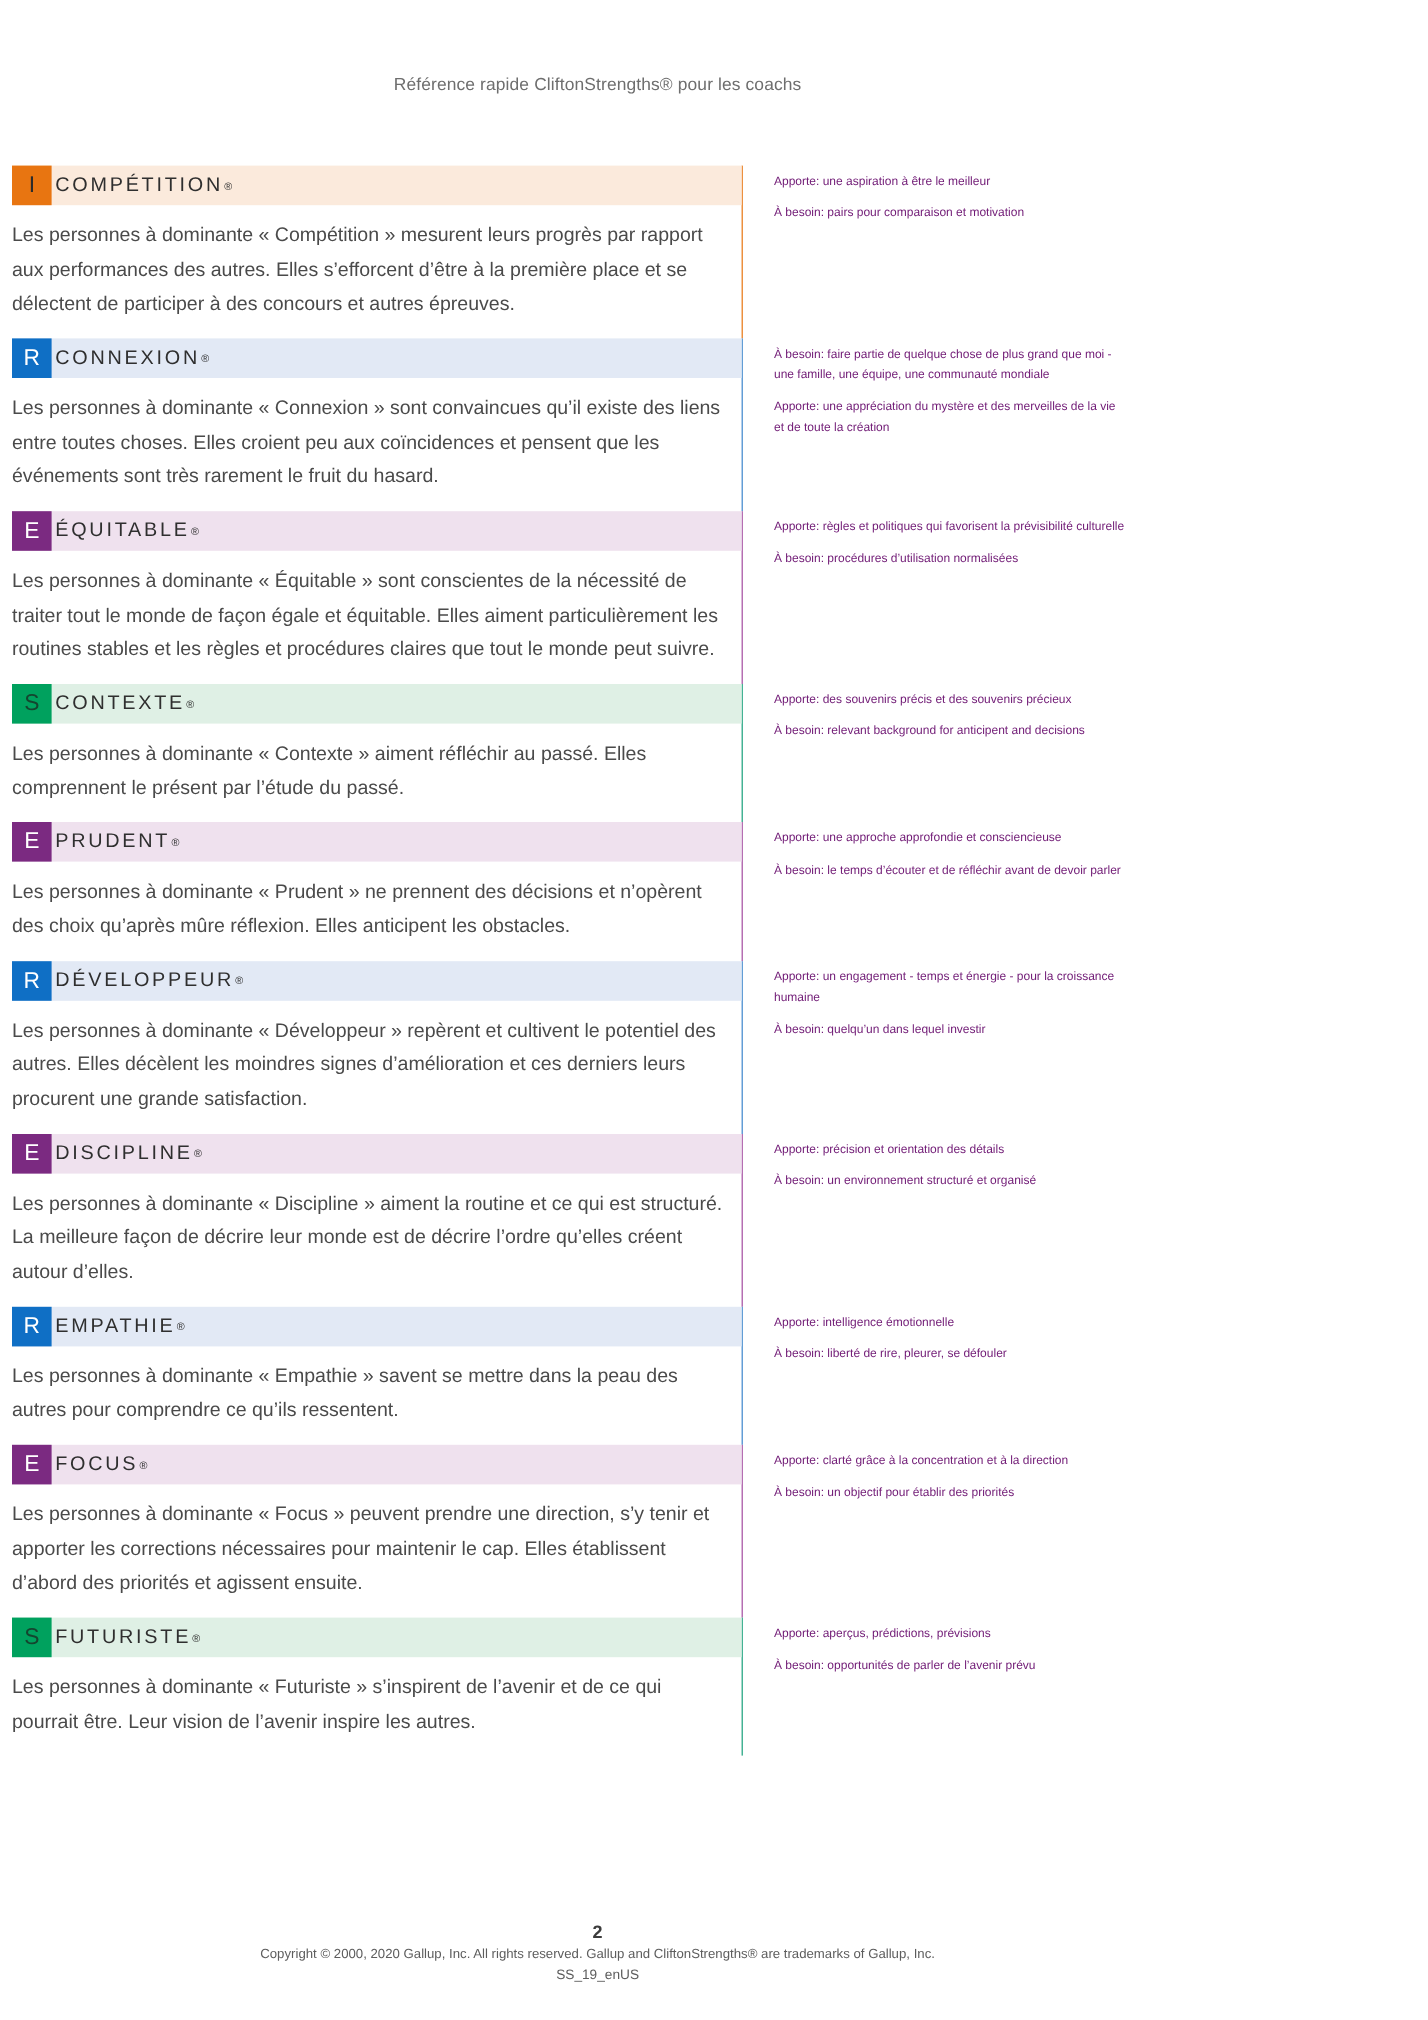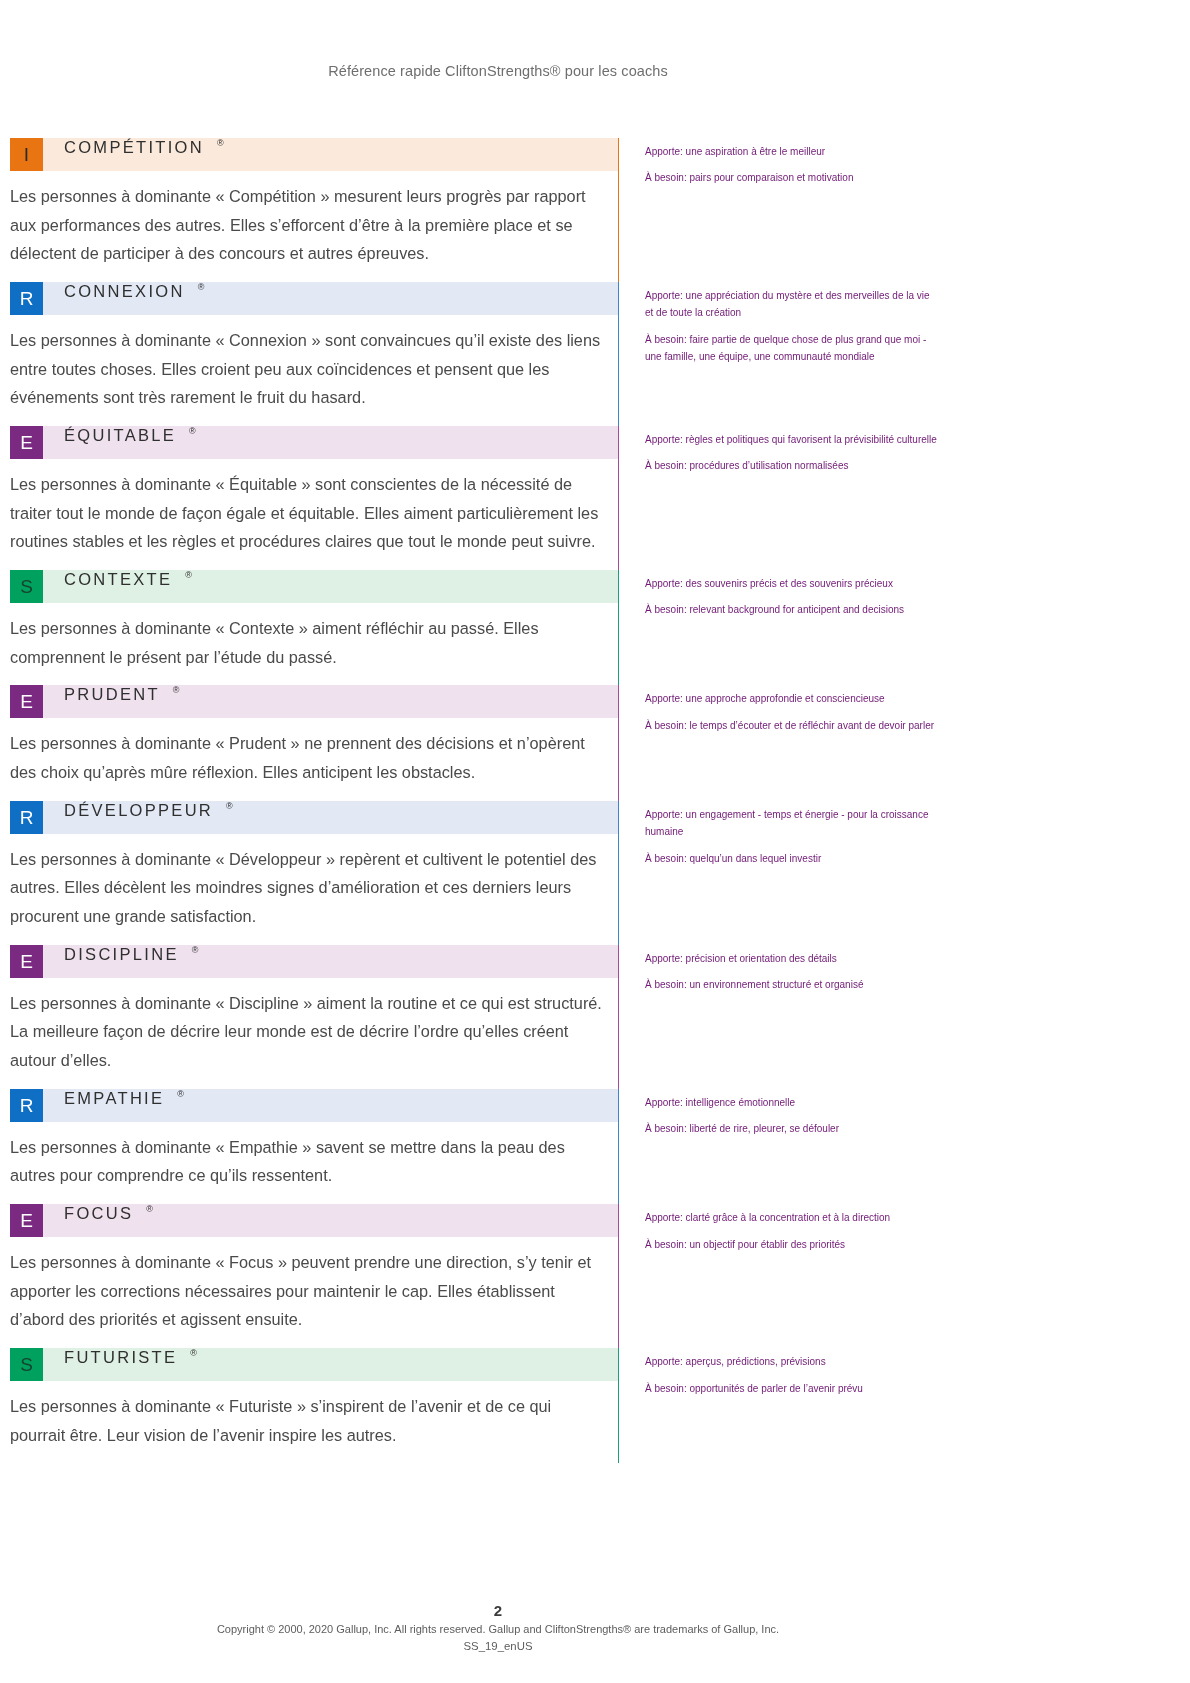--- a/index.html
+++ b/index.html
@@ -86,27 +86,27 @@
     align-items: center;
     justify-content: center;
     font-size: 19px;
     font-weight: 400;
     line-height: 1;
     font-family: "Liberation Sans", sans-serif;
   }
   .theme-title {
     flex: 1 1 auto;
     display: flex;
-    padding-left: 21px;
+    align-items: center;
+    padding-left: 3px;
     font-size: 16.5px;
     letter-spacing: 2.3px;
     color: #2f2f2f;
     font-weight: 400;
     white-space: nowrap;
-    gap: 12px;
   }
   .theme-title .mark {
     font-size: 9px;
     vertical-align: super;
     letter-spacing: 0;
     margin-left: 1px;
   }
 
   
   .theme-desc {
@@ -185,22 +185,22 @@
             <div class="theme-badge" style="background: rgb(15, 111, 197); color: rgb(255, 255, 255);">R</div>
             <div class="theme-title">
               <span>CONNEXION</span>
               <span class="mark">®</span>
             </div>
           </div>
           <div class="theme-desc">Les personnes à dominante « Connexion » sont convaincues qu’il existe des liens entre toutes choses. Elles croient peu aux coïncidences et pensent que les événements sont très rarement le fruit du hasard.</div>
         </div>
         <div class="rule" style="background: rgb(60, 134, 204);"></div>
         <div class="theme-right">
+          <p class="note">À besoin: faire partie de quelque chose de plus grand que moi - une famille, une équipe, une communauté mondiale</p>
           <p class="note">Apporte: une appréciation du mystère et des merveilles de la vie et de toute la création</p>
-          <p class="note">À besoin: faire partie de quelque chose de plus grand que moi - une famille, une équipe, une communauté mondiale</p>
         </div>
       </div>
       <div class="theme-row">
         <div class="theme-left">
           <div class="theme-header" style="background: rgb(239, 225, 238);">
             <div class="theme-badge" style="background: rgb(123, 42, 129); color: rgb(255, 255, 255);">E</div>
             <div class="theme-title">
               <span>ÉQUITABLE</span>
               <span class="mark">®</span>
             </div>

